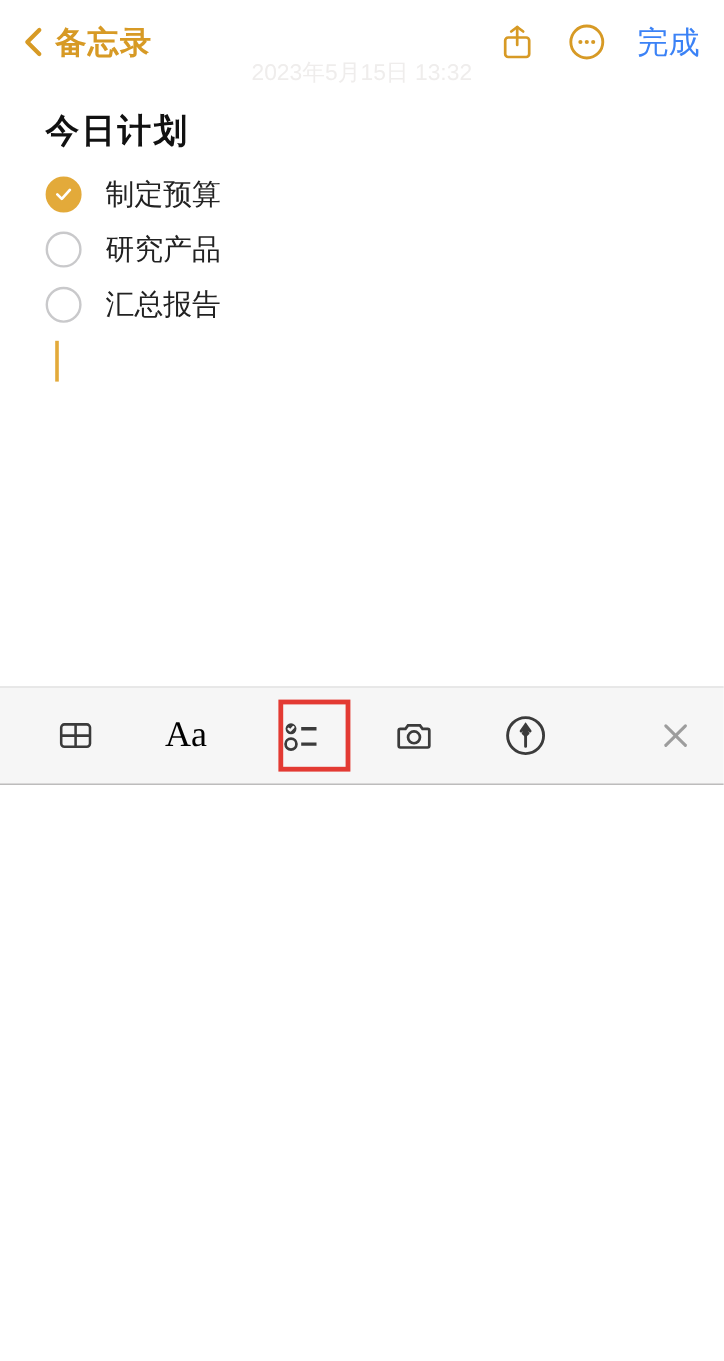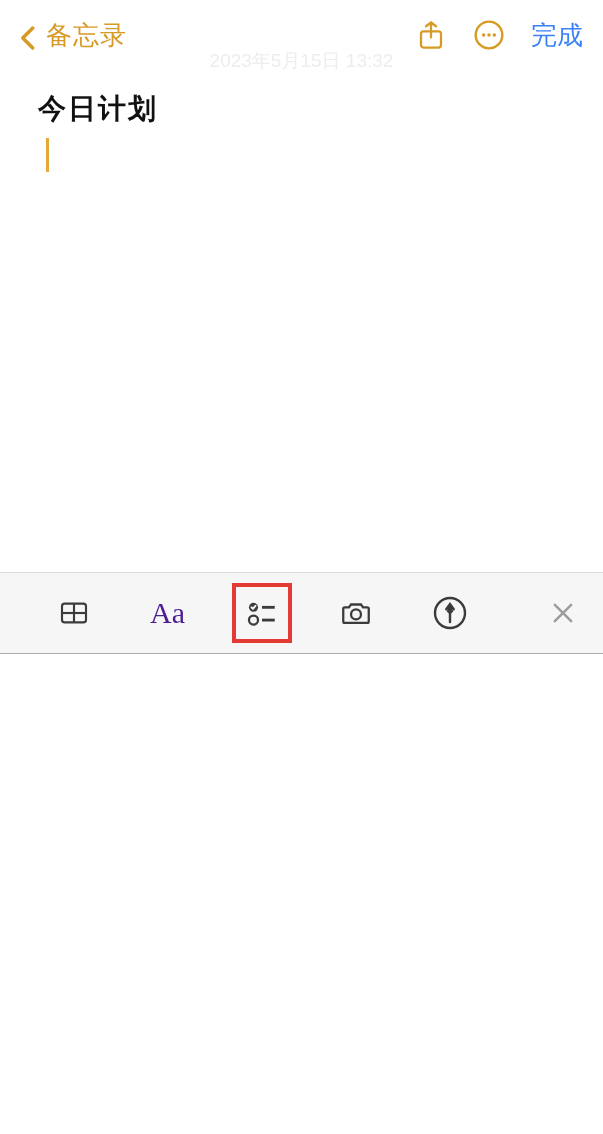--- a/index.html
+++ b/index.html
@@ -1,21 +1,21 @@
 <!DOCTYPE html>
 <html><head>
   <meta charset="utf-8">
   <style>
     * { box-sizing: border-box; margin: 0; padding: 0; }
     html, body { width: 603px; height: 1134px; overflow: hidden; }
     body { font-family: -apple-system, "Helvetica Neue", Arial, sans-serif; background: #fff; color: #111; }
 
     
     .header { display: flex; align-items: center; height: 70px; padding: 0 14px; }
-    .back { display: flex; align-items: flex-end; color: #d79a25; }
+    .back { display: flex; align-items: center; color: #d79a25; font-weight: bold; }
     .back-chevron { display: inline-block; width: 30px; height: 30px; }
     .back-chevron svg { stroke: #d79a25; }
     .back-label { font-size: 26px; letter-spacing: 1px; margin-left: 2px; }
     .header-spacer { flex: 1; }
     .icon-btn { width: 48px; height: 48px; display: flex; align-items: center; justify-content: center; color: #d79a25; }
     .header .icon-btn { margin-left: 10px; }
     .done { font-size: 26px; color: #3b82f6; margin-left: 18px; margin-right: 6px; }
 
     .datetime { text-align: center; color: #efedec; font-size: 19px; margin-top: -22px; height: 22px; }
 
@@ -27,21 +27,21 @@
     .bullet { width: 30px; height: 30px; border-radius: 50%; border: 2px solid #c9c9cb; display: flex; align-items: center; justify-content: center; flex-shrink: 0; }
     .bullet.checked { background: #e3aa3a; border-color: #e3aa3a; }
     .bullet.checked svg { stroke: #fff; }
     .check-text { font-size: 24px; margin-left: 20px; color: #222; }
     .cursor { width: 3px; height: 34px; background: #e3aa3a; margin-left: 8px; margin-top: 10px; }
 
     
     .toolbar-wrap { position: absolute; left: 0; right: 0; top: 572px; }
     .toolbar { background: #f6f6f6; border-top: 1px solid #dcdcdc; border-bottom: 1px solid #aeadad; height: 82px; display: flex; align-items: center; }
     .tb-left { display: flex; gap: 34px; flex: 1; justify-content: center; }
-    .tb-item { width: 60px; height: 60px; display: flex; align-items: center; justify-content: center; color: #4c1d95; }
+    .tb-item { width: 60px; height: 60px; display: flex; align-items: center; justify-content: flex-start; color: #000000; }
     .tb-item.highlight { outline: 4px solid #e33a33; outline-offset: -4px; }
     .tb-close { width: 80px; display: flex; align-items: center; justify-content: center; color: #9d9d9d; font-size: 34px; }
     .aa-text { font-family: Georgia, serif; font-size: 30px; }
 
     
     .kb-area { position: absolute; left: 0; right: 0; top: 654px; bottom: 0; background: #d2d4d9; }
 
     svg { display: block; }
   </style>
 </head>
@@ -72,20 +72,38 @@
       <circle cx="16" cy="12" r="1.3" fill="#d79a25" stroke="none"></circle>
     </svg>
   </div>
   <div class="done">完成</div>
 </div>
 
 <div class="datetime">2023年5月15日 13:32</div>
 
 <div class="note">
   <div class="note-title">今日计划</div>
+  <div class="checklist">
+    <div class="check-item">
+      <div class="bullet checked">
+        <svg viewBox="0 0 24 24" width="18" height="18" fill="none" stroke-width="3" stroke-linecap="round" stroke-linejoin="round">
+            <polyline points="5 12 10 17 19 7"></polyline>
+          </svg>
+      </div>
+      <span class="check-text">制定预算</span>
+    </div>
+    <div class="check-item">
+      <div class="bullet"></div>
+      <span class="check-text">研究产品</span>
+    </div>
+    <div class="check-item">
+      <div class="bullet"></div>
+      <span class="check-text">汇总报告</span>
+    </div>
+  </div>
   <div class="cursor"></div>
 </div>
 
 <div class="toolbar-wrap">
   <div class="toolbar">
     <div class="tb-left">
       <div class="tb-item">
         <svg viewBox="0 0 24 24" width="38" height="32" fill="none" stroke="#3b3b3b" stroke-width="1.6">
           <rect x="3" y="5" width="18" height="14" rx="2"></rect>
             <line x1="3" y1="12" x2="21" y2="12"></line>

